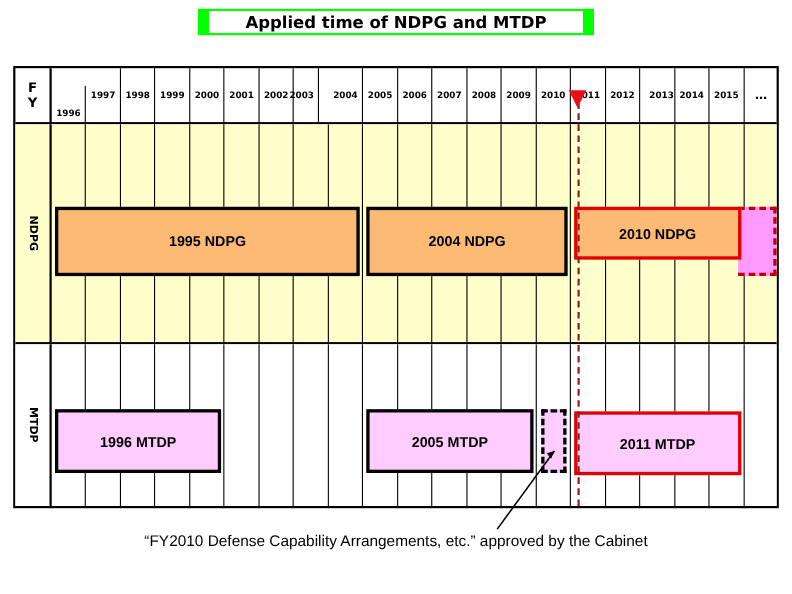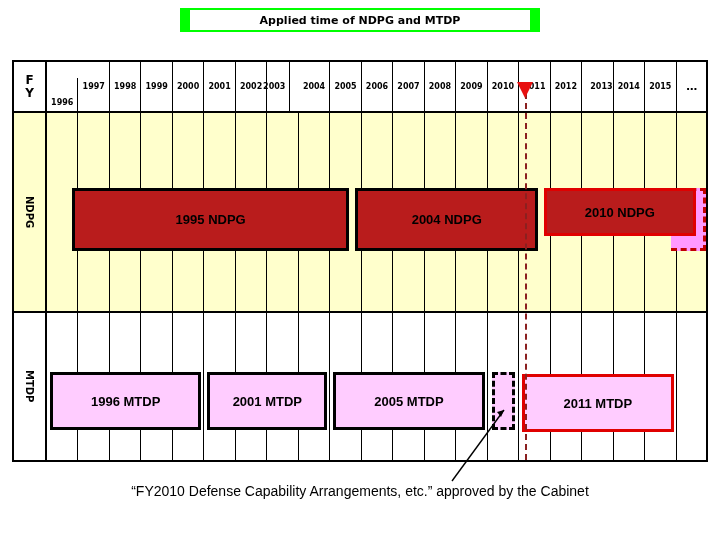--- a/index.html
+++ b/index.html
@@ -21,21 +21,21 @@
     box-sizing:border-box;
   }
   #title-inner{
     background:#ffffff;
     width:340px;height:20px;
     display:flex;align-items:center;justify-content:center;
   }
   #title-text{
     font-family:"DejaVu Sans", sans-serif;
     font-weight:bold;
-    font-size:11px;
+    font-size:15px;
     color:#000000;
     letter-spacing:0px;
     white-space:nowrap;
   }
 
   
   #chart{
     position:absolute;
     left:12px;top:60px;
     width:696px;height:402px;
@@ -115,21 +115,21 @@
     display:flex;align-items:center;justify-content:center;
     z-index:5;
   }
   .pbox .plabel{
     font-family:"Liberation Sans", sans-serif;
     font-weight:bold;
     font-size:13px;
     color:#000000;
     white-space:nowrap;
   }
-  .ndpg-box{background:#b91c1c;border:3px solid #000000;margin-left:22px;}
+  .ndpg-box{background:#fdba74;border:3px solid #000000;}
   .ndpg-box.current{border:3px solid #e00000;}
   .mtdp-box{background:#ffccff;border:3px solid #000000;}
   .mtdp-box.current{border:3px solid #e00000;}
 
   
   #ndpg-2010-ext{
     position:absolute;
     background:#ff99ff;
     border:3px dashed #c00000;
     border-left:none;
@@ -321,23 +321,20 @@
     <div class="pbox ndpg-box" style="left: 319.286px; width: 182.857px; top: 126px; height: 63px;">
       <span class="plabel">2004 NDPG</span>
     </div>
     <div class="pbox ndpg-box current" style="left: 508.143px; width: 151.381px; top: 126px; height: 48px;">
       <span class="plabel">2010 NDPG</span>
     </div>
     <div id="ndpg-2010-ext" style="left: 656.524px; width: 35.4762px; top: 126px; height: 63px;"></div>
     <div class="pbox mtdp-box" style="left: 36px; width: 151.381px; top: 310px; height: 58px;">
       <span class="plabel">1996 MTDP</span>
     </div>
-    <div class="pbox mtdp-box" style="left: 193.381px; width: 119.905px; top: 310px; height: 58px;">
-      <span class="plabel">2001 MTDP</span>
-    </div>
     <div class="pbox mtdp-box" style="left: 319.286px; width: 151.381px; top: 310px; height: 58px;">
       <span class="plabel">2005 MTDP</span>
     </div>
     <div id="mtdp-placeholder" style="left: 477.667px; width: 23.4762px; top: 310px; height: 58px;"></div>
     <div class="pbox mtdp-box current" style="left: 508.143px; width: 151.381px; top: 312px; height: 58px; text-align: center;">
       <span class="plabel">2011 MTDP</span>
     </div>
   </div>
 
 <div id="marker-triangle"></div>

